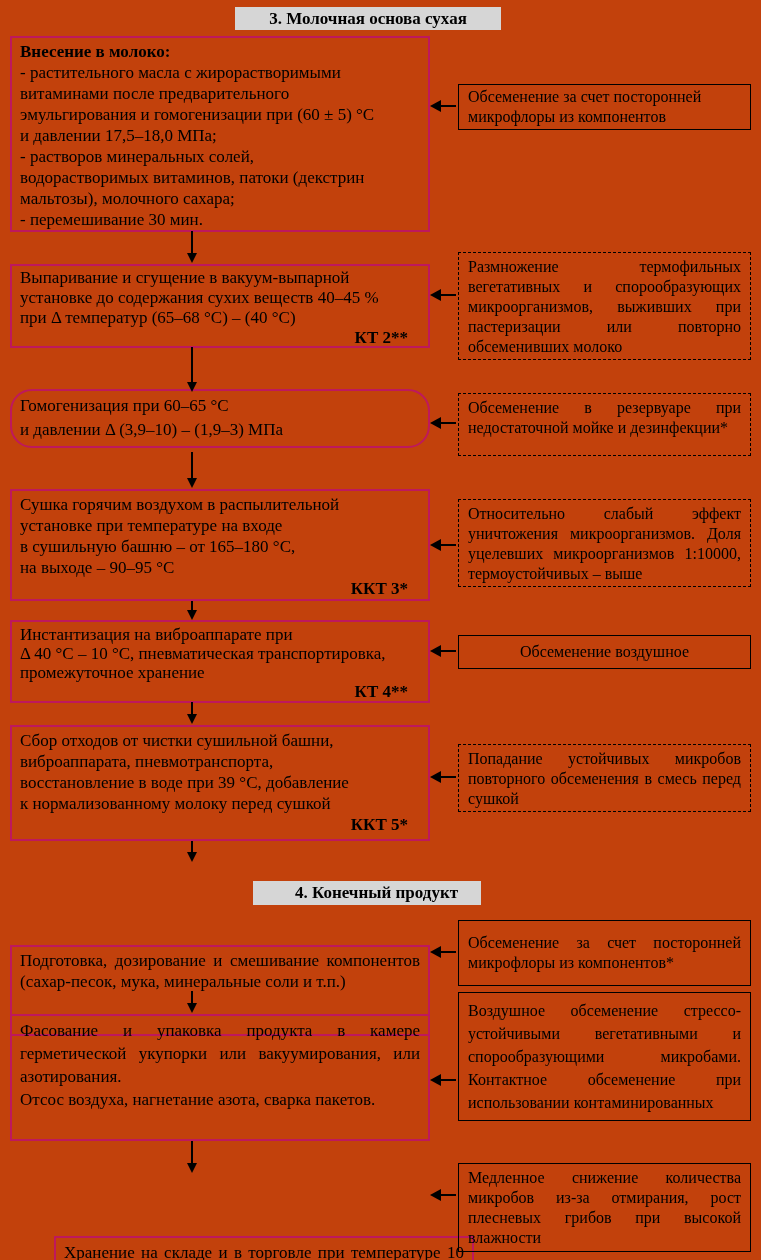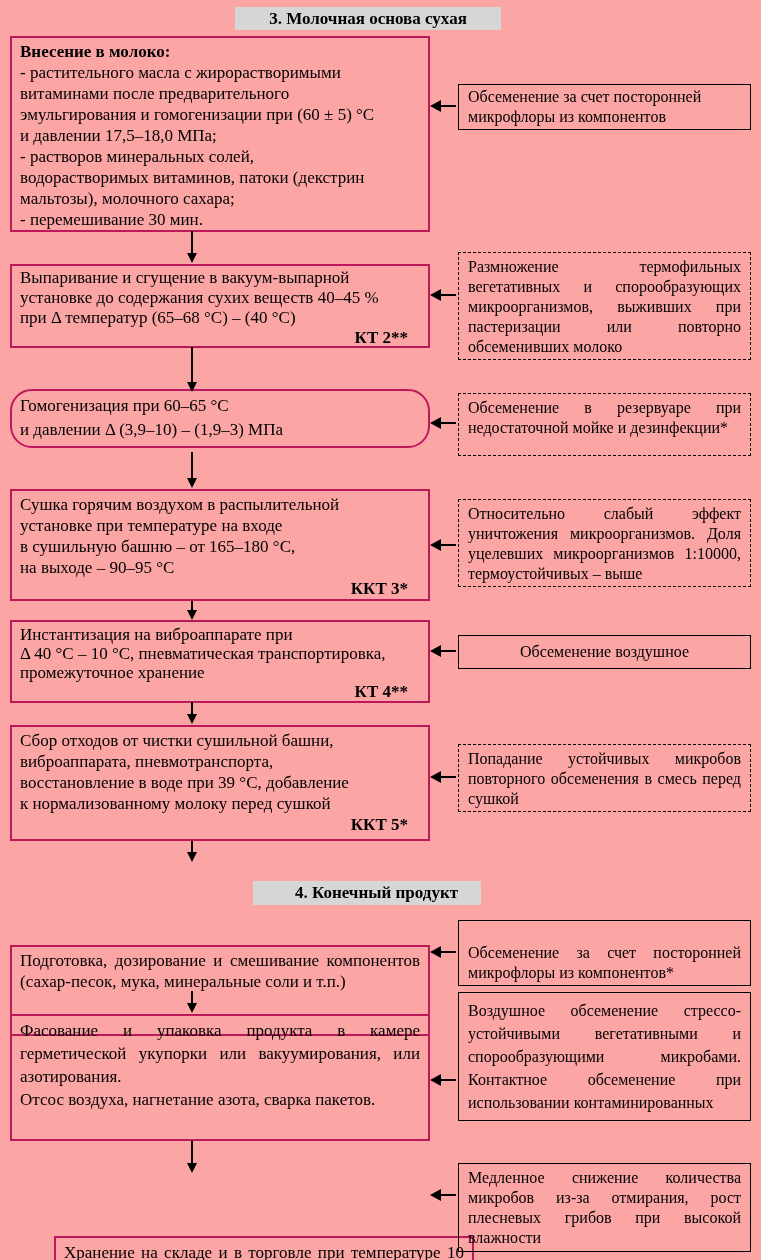--- a/index.html
+++ b/index.html
@@ -1,18 +1,18 @@
 <!DOCTYPE html>
 <html><head>
 <meta charset="utf-8">
 <style>
   * { margin:0; padding:0; box-sizing:border-box; }
   html,body { background:#ffffff; }
   body { font-family:"Liberation Serif", serif; color:#000; }
-  .page { position:relative; width:761px; height:1260px; background:#fca5a5; overflow:hidden; }
+  .page { position:relative; width:761px; height:1260px; background:#c2410c; overflow:hidden; }
 
   .section-title { position:absolute; background:#d6d6d6; font-weight:bold; font-size:17px;
                    text-align:center; line-height:23px; }
   .t1 { top:7px; left:235px; width:266px; height:23px; }
   .t2 { top:881px; left:253px; width:228px; height:24px;padding-left:19px; }
 
   .pbox { position:absolute; left:10px; width:420px; border:2px solid #be185d;
           padding:3px 8px; font-size:17px; line-height:21px; overflow:hidden; }
   .p1 { top:36px;  height:196px; }
   .p2 { top:264px; height:84px;  line-height:20px; padding-top:2px; }
@@ -28,21 +28,21 @@
           padding:4px 9px; font-size:16px; line-height:20px; overflow:hidden; }
   .hbox.dashed { border:1.5px dashed #000; }
   .hbox.just { text-align:justify; }
   .hbox.centered { display:flex; align-items:center; justify-content:center; }
   .h1 { top:84px;  height:46px; }
   .h2 { top:252px; height:108px; }
   .h3 { top:393px; height:63px; }
   .h4 { top:499px; height:88px; }
   .h5 { top:635px; height:34px; }
   .h6 { top:744px; height:68px; }
-  .h7 { top:920px; height:66px; padding-top:22px; }
+  .h7 { top:920px; height:66px; padding-top:12px; }
   .h8 { top:992px; height:129px; line-height:23px; padding-top:6px; }
   .h9 { top:1163px; height:89px; }
 
   .bold { font-weight:bold; display:block; }
   .pre { white-space:pre-line; }
   .kt { display:block; text-align:right; font-weight:bold; padding-right:12px; }
 
   .v-arrow { position:absolute; left:191px; width:0; border-left:2px solid #000; }
   .v-arrow::after { content:""; position:absolute; left:-6px; bottom:-10px;
                     border:5px solid transparent; border-bottom:0; border-top:10px solid #000; }

